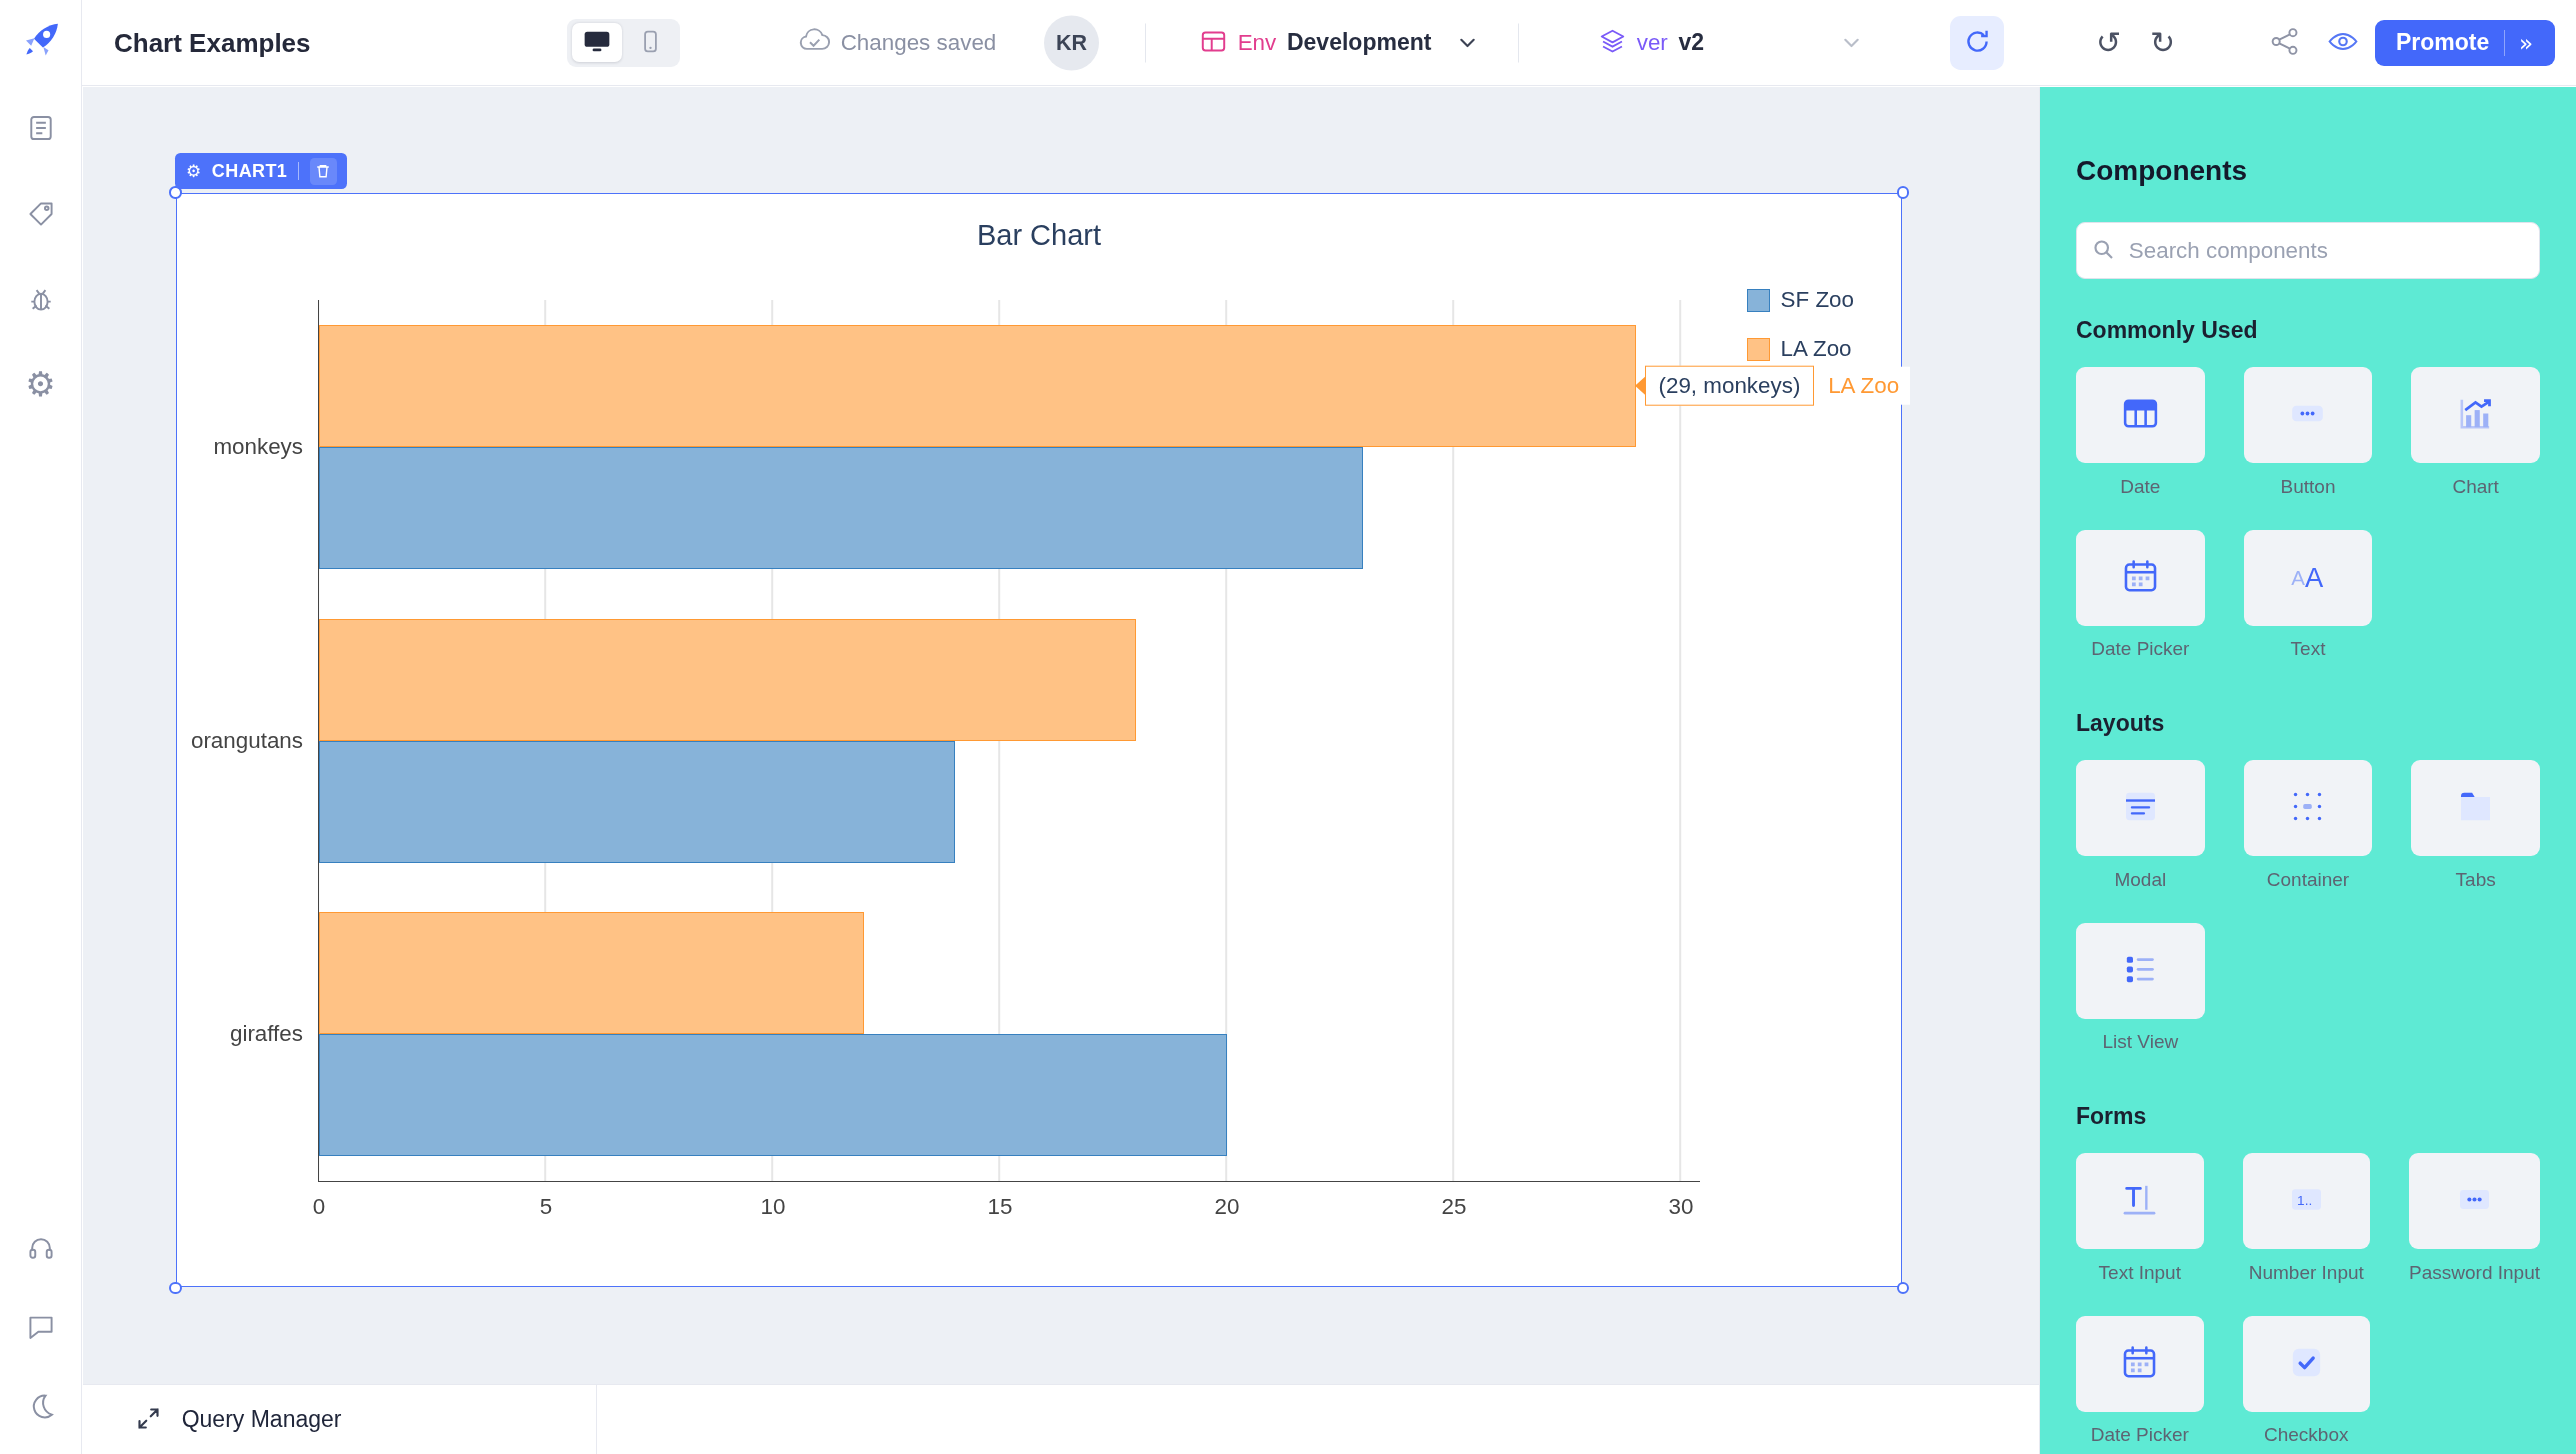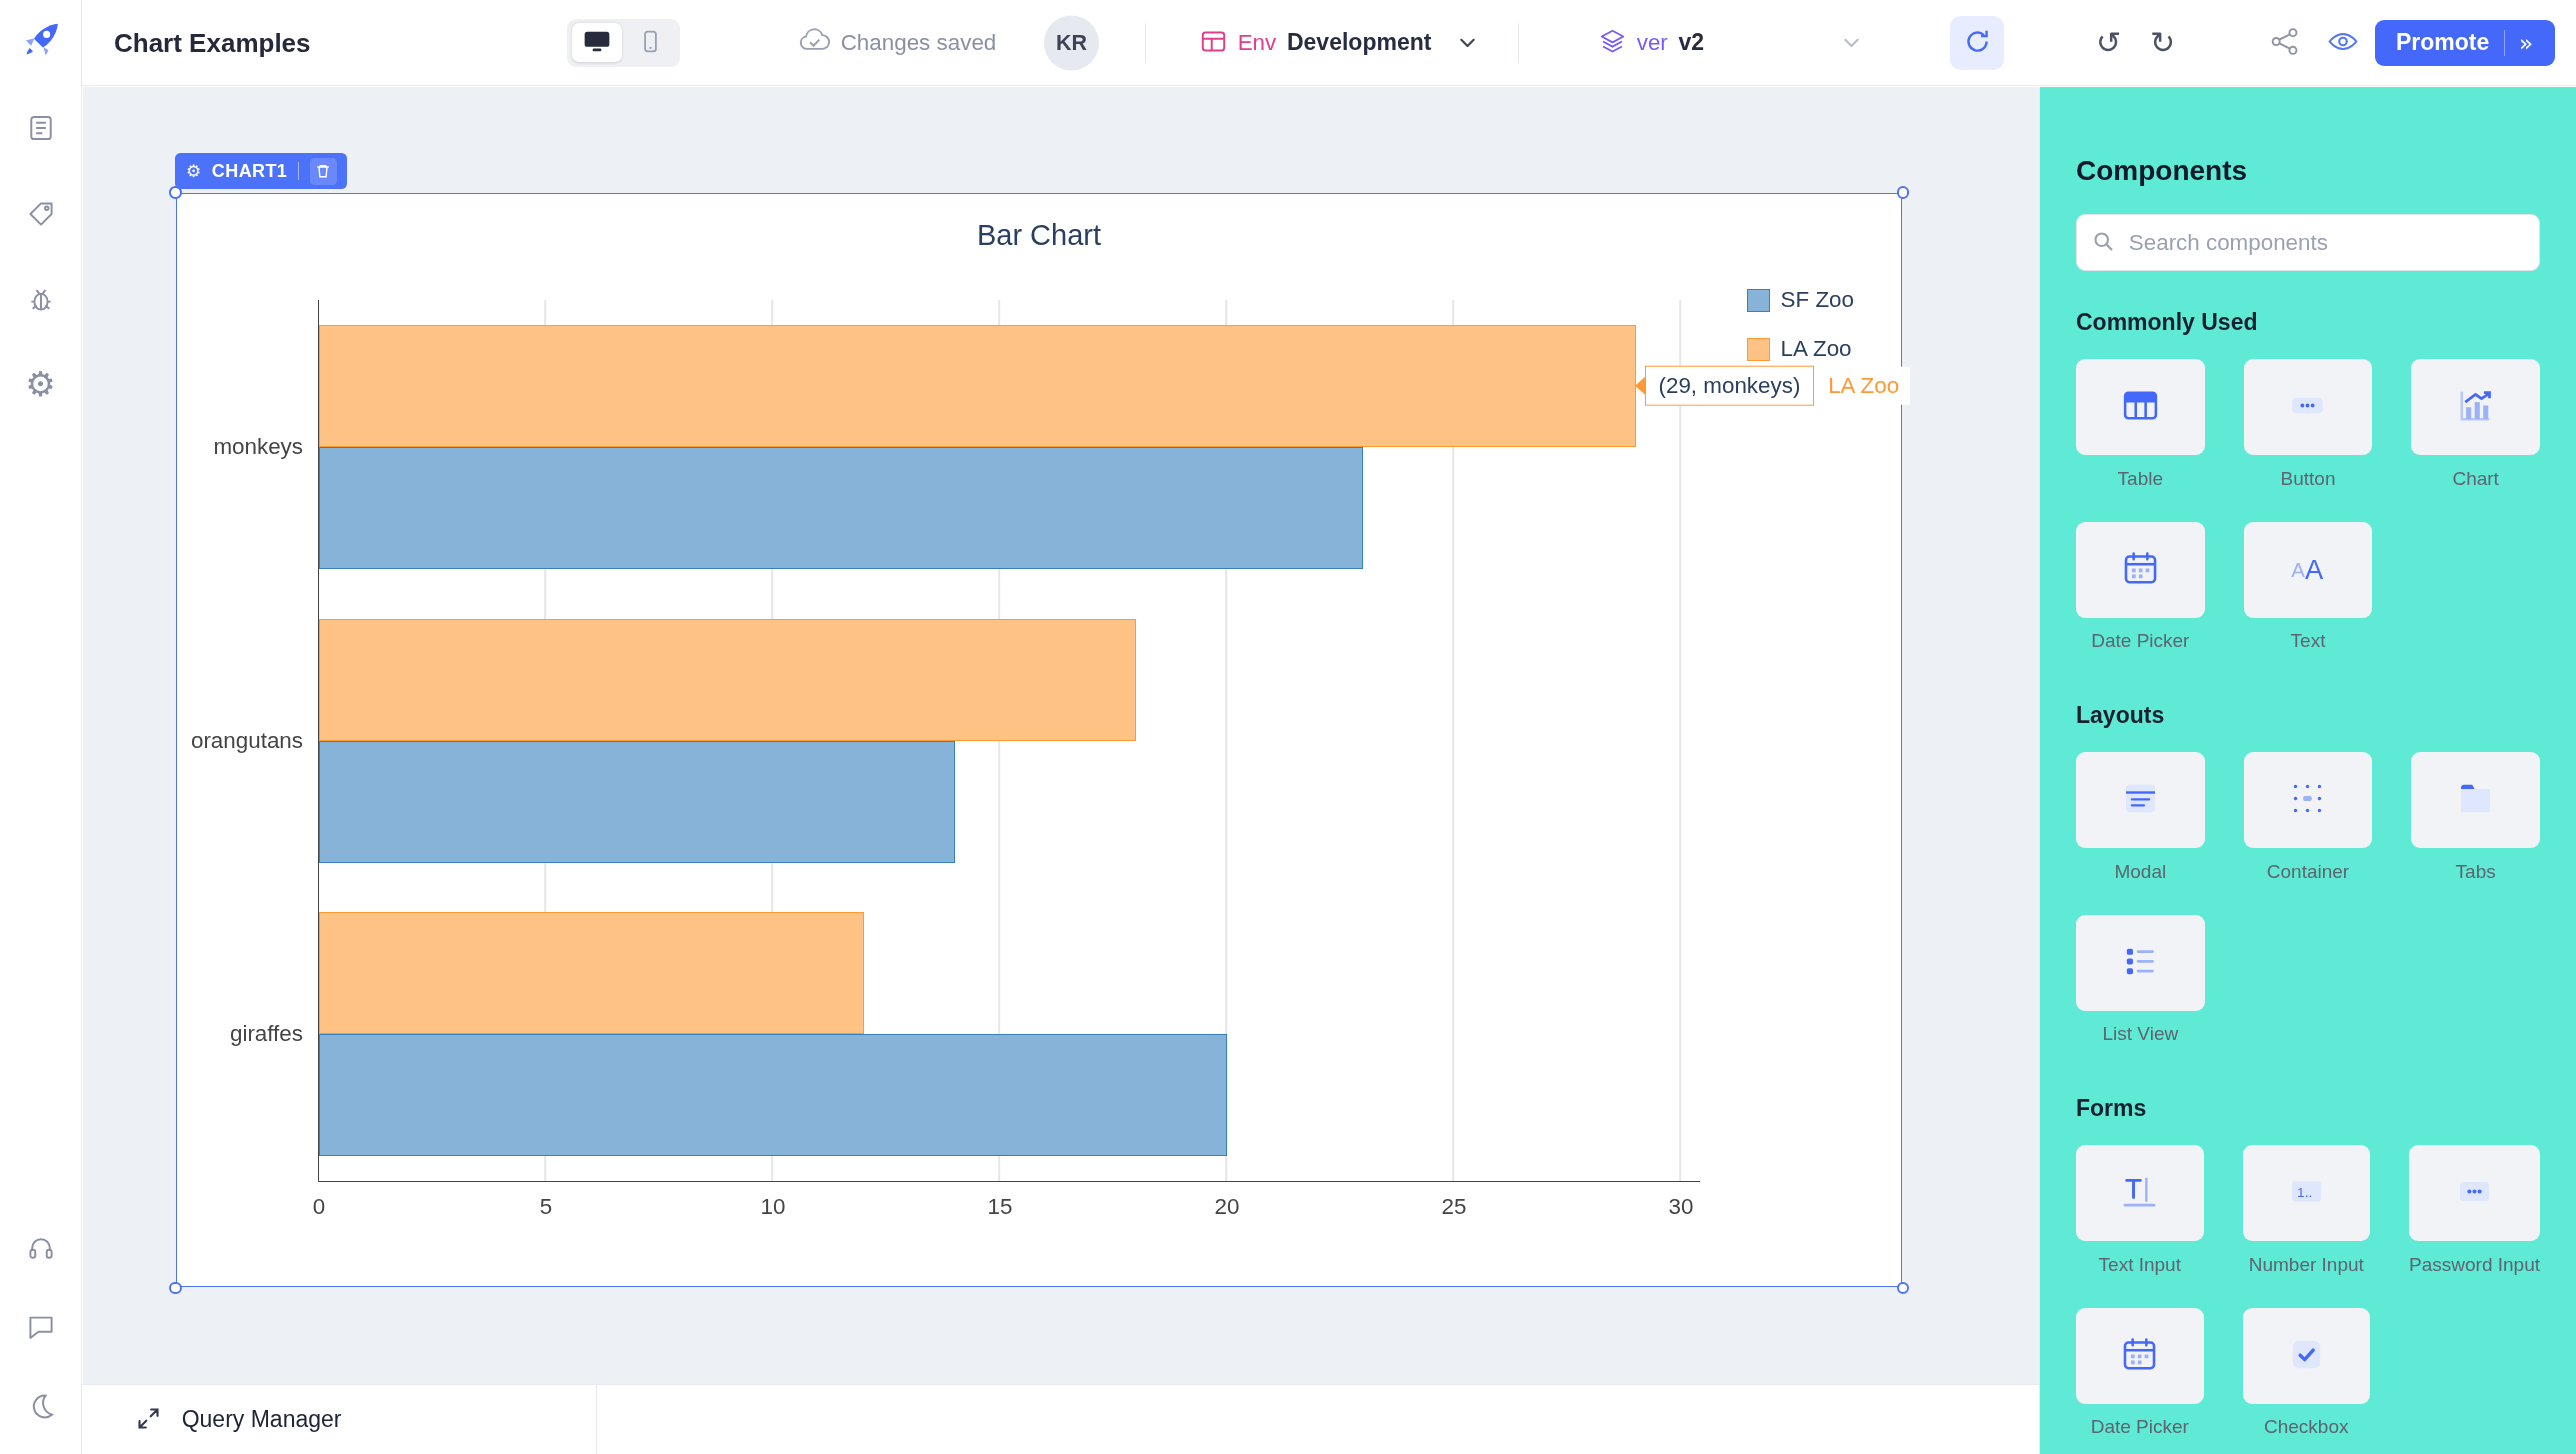--- a/index.html
+++ b/index.html
@@ -71,21 +71,21 @@
   .tt-trace{background:#fff;padding:6.3px 10.7px;margin-left:3.6px;font-size:22.4px;color:#FF9933}
 
   
   .bottombar{position:absolute;left:83px;right:537px;bottom:0;height:70px;background:#fff;border-top:0.9px solid #e7e9f0;z-index:20;display:flex}
   .bb-left{width:514px;border-right:0.9px solid #e7e9f0;display:flex;align-items:center;gap:19.7px;padding-left:52px;color:#20263a;cursor:pointer}
   .bb-label{font-size:23px;font-weight:500}
 
   
   .right-panel{position:absolute;top:87px;right:0;bottom:0;width:537px;background:#5eead4;border-left:0.9px solid #e7e9f0;z-index:30;padding:68px 36px 0;overflow:hidden}
   .panel-title{font-size:28px;font-weight:700;color:#14192b}
-  .search-box{margin-top:27px;height:57px;border:1.8px solid #dfe3ec;border-radius:9px;display:flex;align-items:center;gap:12.5px;padding:0 14.3px;background:#fff}
+  .search-box{margin-top:35px;height:57px;border:1.8px solid #dfe3ec;border-radius:9px;display:flex;align-items:center;gap:12.5px;padding:0 14.3px;background:#fff}
   .search-box input{border:none;outline:none;flex:1;font-size:22.4px;color:#333;font-family:inherit;background:transparent;min-width:0}
   .search-box input::placeholder{color:#9aa1b2}
   .section-title{margin-top:50px;font-size:23px;font-weight:600;color:#1b2030}
   #sections .section-title:first-child{margin-top:38px}
   .comp-grid{display:grid;grid-template-columns:repeat(3,1fr);column-gap:39px;row-gap:32px;margin-top:23px}
   .comp-card{cursor:pointer}
   .comp-tile{height:96px;background:#f1f3f7;border-radius:9px;display:flex;align-items:center;justify-content:center}
   .comp-label{margin-top:12.5px;text-align:center;font-size:19px;color:#5d6472;white-space:nowrap}
 </style>
 </head>
@@ -307,21 +307,21 @@
         <div class="section-title">Commonly Used</div>
         <div class="comp-grid">
           <div class="comp-card">
             <div class="comp-tile">
               <div class="comp-icon"><svg width="41" height="41" viewBox="0 0 24 24" fill="none">
                   <rect x="3" y="4.5" width="18" height="15" rx="2" stroke="#4368fa" stroke-width="1.5"></rect>
                   <path d="M3 9.5h18M9.2 9.5v10M15 9.5v10" stroke="#4368fa" stroke-width="1.5"></path>
                   <path d="M3 6.5a2 2 0 0 1 2-2h14a2 2 0 0 1 2 2v3H3z" fill="#4368fa"></path>
                 </svg></div>
             </div>
-            <div class="comp-label">Table</div>
+            <div class="comp-label">Date</div>
           </div>
           <div class="comp-card">
             <div class="comp-tile">
               <div class="comp-icon"><svg width="41" height="41" viewBox="0 0 24 24" fill="none">
                   <rect x="3" y="7.5" width="18" height="9" rx="2.5" fill="#dfe7ff"></rect>
                   <circle cx="9" cy="12" r="1.1" fill="#4368fa"></circle>
                   <circle cx="12" cy="12" r="1.1" fill="#4368fa"></circle>
                   <circle cx="15" cy="12" r="1.1" fill="#4368fa"></circle>
                 </svg></div>
             </div>

